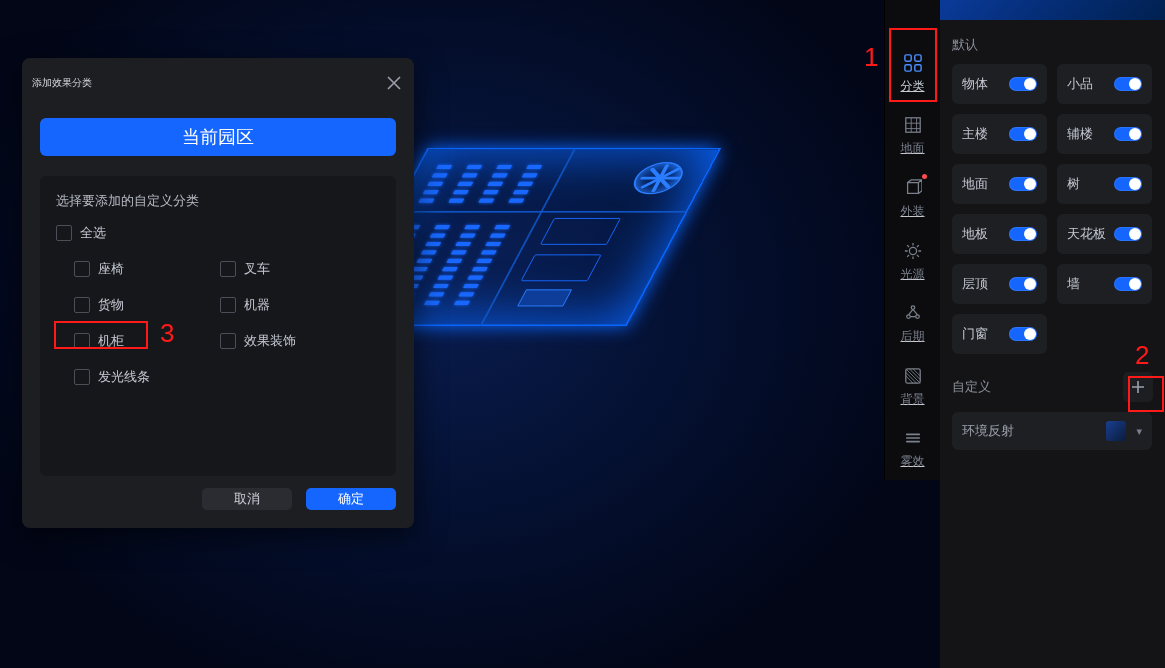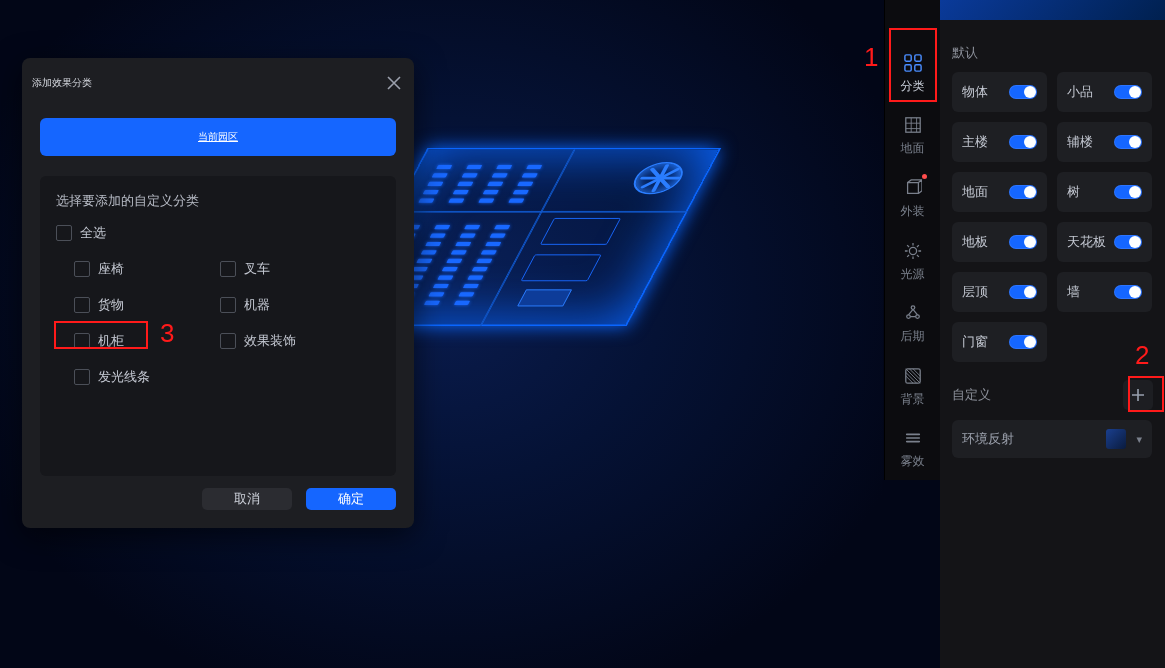--- a/index.html
+++ b/index.html
@@ -40,40 +40,40 @@
     transform-origin:2px 0;border-radius:2px;
   }
   .tank{position:absolute;width:65px;height:36px;border:1px solid #1868ff;border-radius:2px;}
   .crate{position:absolute;width:44px;height:22px;background:#0d3c99;border:1px solid #2a7dff;}
 
   
   #side-icons{
     position:absolute;left:884px;top:0;width:56px;height:480px;
     background:#0c0c0f;border-left:1px solid #000;
     display:flex;flex-direction:column;align-items:center;
-    padding-top:42px;box-sizing:border-box;gap:0;
+    padding-top:42px;box-sizing:border-box;gap:0;text-decoration:underline;
   }
   .side-icon{
     width:56px;height:72px;display:flex;flex-direction:column;align-items:center;justify-content:center;
     color:#7a808c;cursor:pointer;gap:4px;
   }
   .side-icon .glyph{width:22px;height:22px;display:flex;align-items:center;justify-content:center;}
   .side-icon .lbl{font-size:12px;}
   .side-icon.active{color:#ccd2dd;}
 
   
   #panel{
     position:absolute;left:940px;top:0;width:225px;height:668px;
     background:#141417;padding:10px 12px;box-sizing:border-box;
   }
   #thumb{
     height:20px;margin:-10px -12px 12px -12px;
     background:linear-gradient(135deg,#0a3a9a,#00204f);
   }
-  .section-title{color:#8b8f99;margin:24px 0 10px 0;font-size:13px;display:flex;align-items:center;justify-content:space-between;}
+  .section-title{color:#8b8f99;margin:16px 0 10px 0;font-size:13px;display:flex;align-items:center;justify-content:space-between;}
   .toggles{display:flex;flex-wrap:wrap;gap:10px;}
   .toggle{
     width:95px;height:40px;background:#1e1f23;border-radius:6px;
     display:flex;align-items:center;justify-content:space-between;
     padding:0 10px;box-sizing:border-box;color:#c5c9d3;cursor:pointer;
   }
   .switch{
     width:28px;height:14px;border-radius:8px;background:#1566ff;position:relative;flex:none;
     box-shadow:inset 0 0 0 1px rgba(255,255,255,0.1);
   }
@@ -112,21 +112,21 @@
   }
   .close-x{width:20px;height:20px;display:flex;align-items:center;justify-content:center;cursor:pointer;color:#9ba0ac;}
 
   
   .tabs{
     margin:10px 18px 0 18px;height:38px;border-radius:6px;background:#0e0f12;
     display:flex;overflow:hidden;
   }
   .tab{
     flex:1;display:flex;align-items:center;justify-content:center;
-    cursor:pointer;color:#b9bfcc;font-size:10px;text-decoration:underline;
+    cursor:pointer;color:#b9bfcc;font-size:18px;
   }
   .tab.active{background:#1566ff;color:#fff;}
 
   #list-area{
     margin:20px 18px 0 18px;background:#16171b;border-radius:6px;
     padding:16px 16px 30px 16px;box-sizing:border-box;height:300px;
   }
   #list-title{color:#b6bac4;margin-bottom:14px;}
   .chk-row{display:flex;align-items:center;gap:8px;margin:9px 0;color:#c5c9d3;cursor:pointer;}
   .chk{

